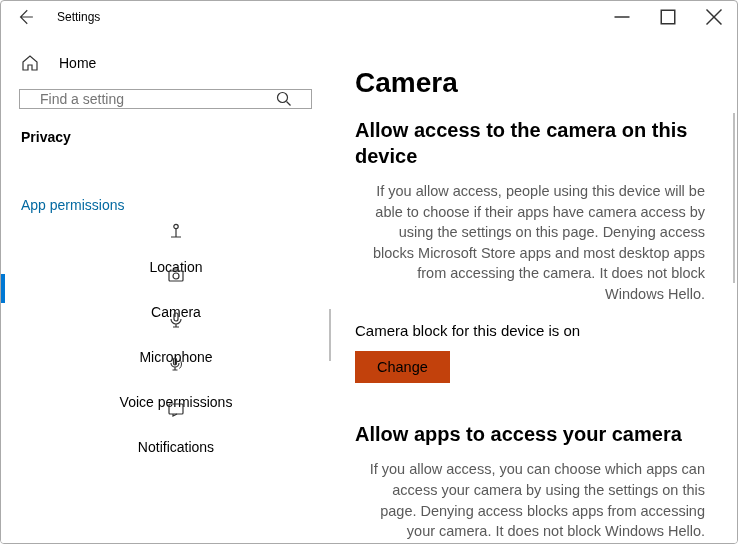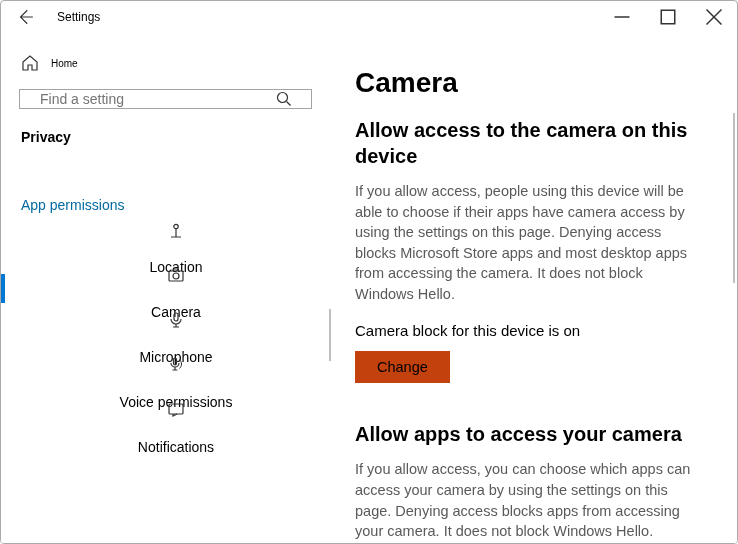--- a/index.html
+++ b/index.html
@@ -55,22 +55,22 @@
     flex: 1;
     background: #fff;
     padding: 10px 24px 0 24px;
     position: relative;
   }
   .home-row {
     height: 40px;
     display: flex;
     align-items: center;
     padding-left: 20px;
-    gap: 12px;
-    font-size: 10px;
+    gap: 20px;
+    font-size: 14px;
   }
   .search-wrap {
     padding: 6px 16px 4px 18px;
   }
   .search {
     width: 293px;
     height: 20px;
     border: 1px solid #a3a3a3;
     background: #fff;
     display: flex;
@@ -141,20 +141,21 @@
     font-size: 20px;
     margin: 18px 0 8px 0;
     line-height: 1.3;
   }
   p.section-desc {
     color: #5a5a5a;
     font-size: 14.5px;
     line-height: 1.42;
     margin: 12px 0 18px 0;
     max-width: 350px;
+    text-align: right;
   }
   .status-line {
     font-size: 15px;
     margin: 4px 0 12px 0;
   }
   .btn {
     display: inline-block;
     background: #c2410c;
     border: none;
     padding: 8px 22px;

